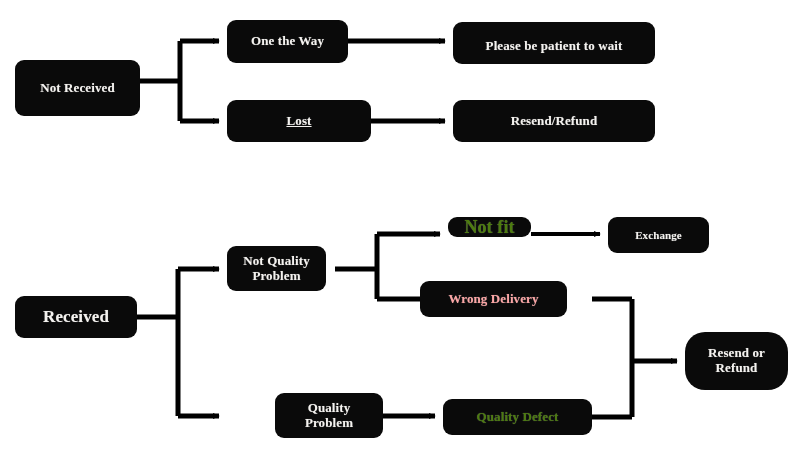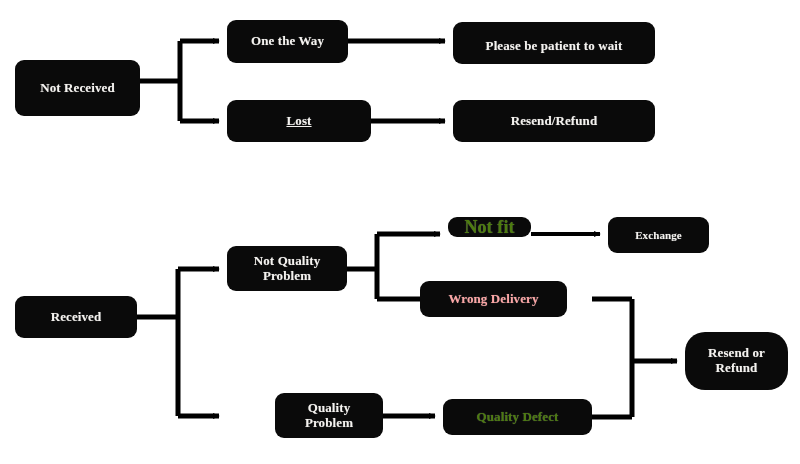--- a/index.html
+++ b/index.html
@@ -122,24 +122,24 @@
       </div>
       <div class="node" style="left: 453px; top: 22px; width: 202px; height: 42px; background: rgb(10, 10, 10); color: rgb(244, 242, 239); font-size: 13px; align-items: flex-end;">
         <span class="label">Please be patient to wait</span>
       </div>
       <div class="node" style="left: 227px; top: 100px; width: 144px; height: 42px; background: rgb(10, 10, 10); color: rgb(244, 242, 239); font-size: 13px; text-decoration: underline;">
         <span class="label">Lost</span>
       </div>
       <div class="node" style="left: 453px; top: 100px; width: 202px; height: 42px; background: rgb(10, 10, 10); color: rgb(244, 242, 239); font-size: 13px;">
         <span class="label">Resend/Refund</span>
       </div>
-      <div class="node" style="left: 15px; top: 296px; width: 122px; height: 42px; background: rgb(10, 10, 10); color: rgb(244, 242, 239); font-size: 13px; align-items: center;">
+      <div class="node" style="left: 15px; top: 296px; width: 122px; height: 42px; background: rgb(10, 10, 10); color: rgb(244, 242, 239); font-size: 17px; align-items: center;">
         <span class="label">Received</span>
       </div>
-      <div class="node" style="left: 227px; top: 246px; width: 120px; height: 45px; background: rgb(10, 10, 10); color: rgb(244, 242, 239); font-size: 13px;">
+      <div class="node" style="left: 227px; top: 246px; width: 99px; height: 45px; background: rgb(10, 10, 10); color: rgb(244, 242, 239); font-size: 13px;">
         <span class="label">Not Quality
 Problem</span>
       </div>
       <div class="node" style="left: 227px; top: 393px; width: 108px; height: 45px; background: rgb(10, 10, 10); color: rgb(244, 242, 239); font-size: 13px; margin-left: 48px;">
         <span class="label">Quality
 Problem</span>
       </div>
       <div class="node" style="left: 448px; top: 217px; width: 83px; height: 20px; background: rgb(10, 10, 10); color: #4d7c0f; font-size: 18px;">
         <span class="label">Not fit</span>
       </div>

